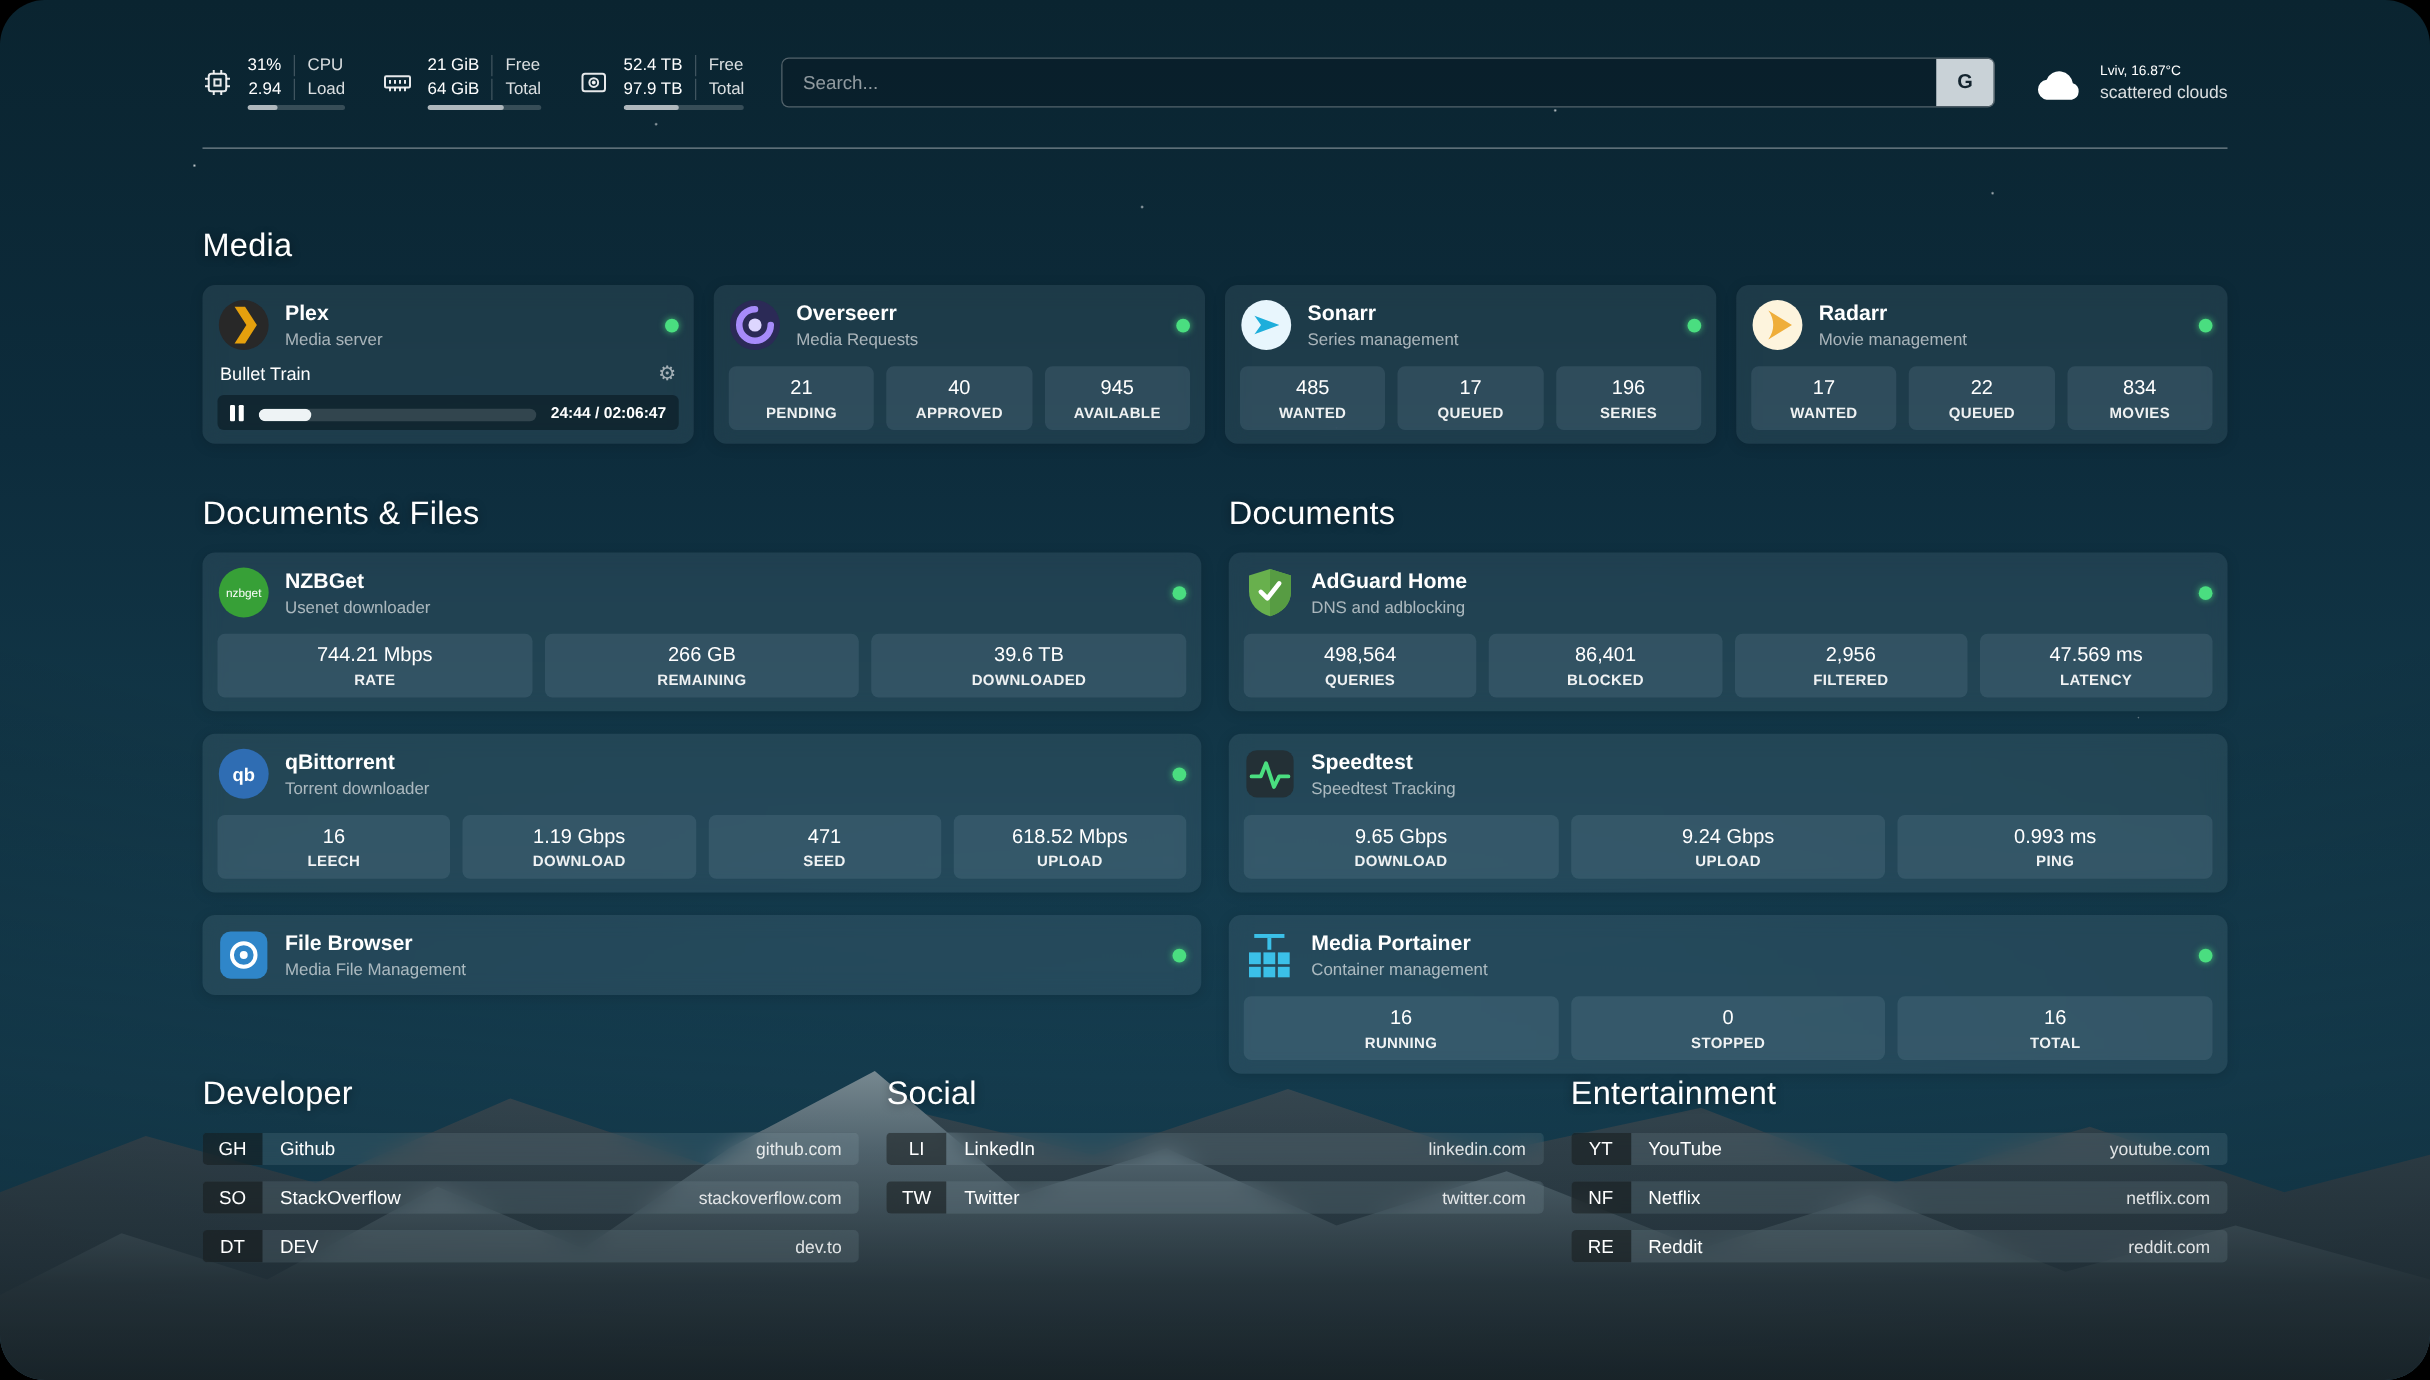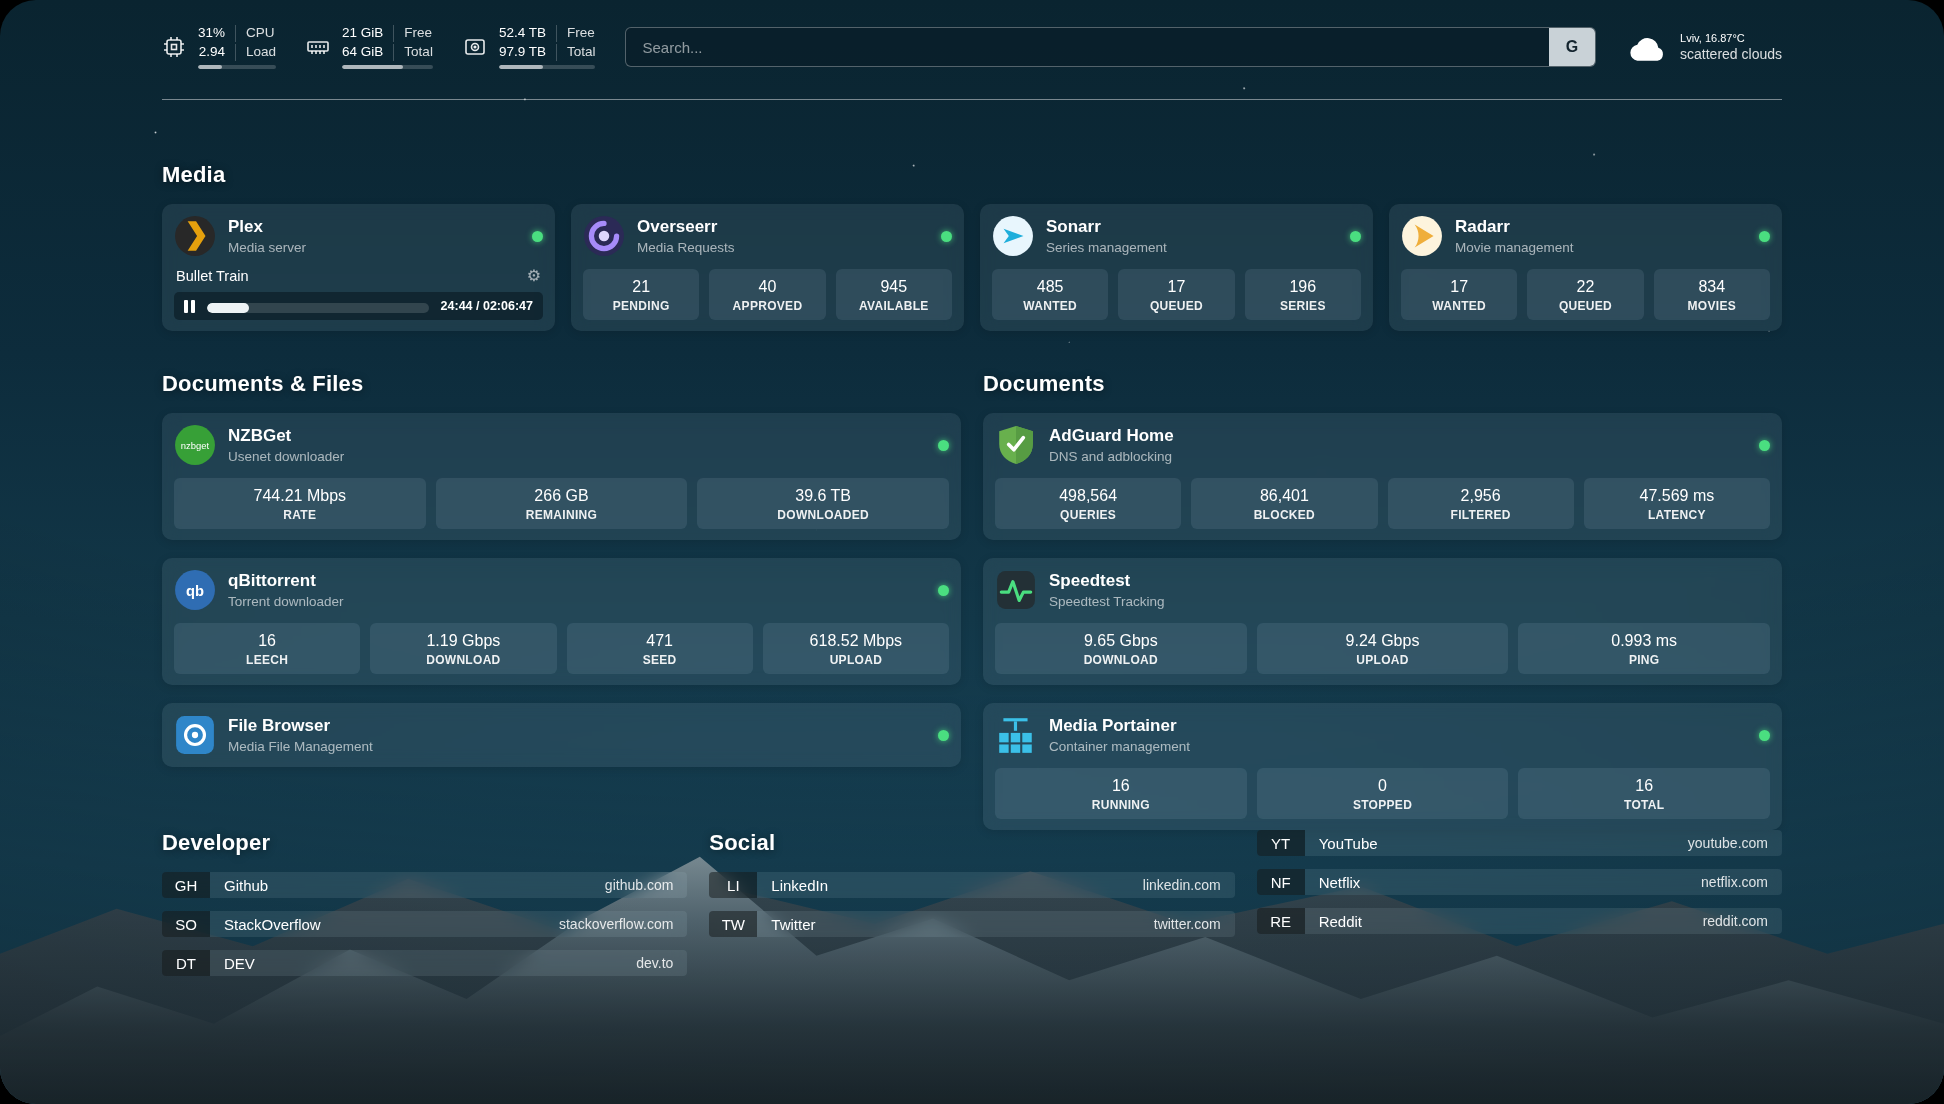--- a/index.html
+++ b/index.html
@@ -38,21 +38,21 @@
     background:linear-gradient(180deg,#5c7280 0%,#41525c 40%,#253640 100%);
     clip-path:polygon(0 60%,6% 48%,13% 58%,21% 40%,29% 54%,37% 42%,45% 52%,53% 38%,61% 52%,70% 42%,78% 58%,86% 46%,94% 60%,100% 52%,100% 100%,0 100%);
   }
   .ridge-front { position:absolute; left:0; right:0; bottom:0; height:28%;
     background:linear-gradient(180deg,#cdd8dc 0%,#93a7b0 15%,#627985 40%,#32454f 75%,#22323a 100%);
     clip-path:polygon(0 78%,5% 62%,11% 74%,18% 50%,24% 66%,30% 40%,36% 20%,42% 52%,48% 40%,55% 60%,62% 46%,70% 66%,77% 52%,85% 72%,92% 60%,100% 74%,100% 100%,0 100%);
   }
   .haze { position:absolute; inset:0; pointer-events:none;
     background:radial-gradient(130% 90% at 50% 10%,rgba(0,0,0,0) 55%,rgba(0,0,0,.3) 100%);
   }
-  .content { position:relative; width:1620px; margin:0 auto; padding-top:15px; }
+  .content { position:relative; width:1620px; margin:0 auto; padding-top:34px; }
 
   
   .topbar { display:flex; align-items:center; height:64px; gap:30px; }
   .res-widget { display:flex; align-items:center; gap:12px; }
   .res-icon { width:24px; height:24px; color:rgba(255,255,255,.9); flex:0 0 auto; }
   .res-icon svg { width:24px; height:24px; display:block; }
   .res-body { display:flex; flex-direction:column; gap:4px; }
   .res-grid { display:grid; grid-template-columns:auto auto; column-gap:0; row-gap:2px; font-size:13.5px; line-height:1.25; }
   .res-val { text-align:right; padding-right:10px; }
   .res-lbl { color:rgba(255,255,255,.85); padding-left:10px; border-left:1px solid rgba(255,255,255,.22); }
@@ -69,21 +69,21 @@
     font-family:"Liberation Sans",sans-serif; }
 
   .weather { display:flex; align-items:center; gap:12px; }
   .weather-icon svg { width:42px; height:34px; display:block; }
   .weather-loc { font-size:11px; }
   .weather-cond { font-size:14px; color:rgba(255,255,255,.85); margin-top:2px; }
 
   .topbar-divider { margin-top:20px; border:none; border-top:1.5px solid rgba(255,255,255,.45); }
 
   
-  .section-title { font-size:22px; font-weight:700; letter-spacing:.2px; margin:40px 0 16px;
+  .section-title { font-size:26px; font-weight:400; letter-spacing:.2px; margin:40px 0 16px;
     text-shadow:0 1px 8px rgba(0,0,0,.45); }
   .section-title.first { margin-top:62px; }
 
   .media-grid { display:grid; grid-template-columns:repeat(4,1fr); gap:16px; }
   .columns { display:grid; grid-template-columns:1fr 1fr; column-gap:22px; align-items:start; }
   .col-stack { display:flex; flex-direction:column; gap:18px; }
 
   
   .card { background:rgba(210,235,245,.09); border-radius:10px; padding:11px 12px;
     backdrop-filter:blur(8px); display:flex; flex-direction:column; cursor:pointer;
@@ -580,20 +580,21 @@
           </a>
           <a class="bm">
             <span class="bm-abbr">TW</span>
             <span class="bm-name">Twitter</span>
             <span class="bm-url">twitter.com</span>
           </a>
         </div>
       </div>
 
       <div>
+        <div class="section-title" style="margin-top:0">Entertainment</div>
         <div class="bm-list">
           <a class="bm">
             <span class="bm-abbr">YT</span>
             <span class="bm-name">YouTube</span>
             <span class="bm-url">youtube.com</span>
           </a>
           <a class="bm">
             <span class="bm-abbr">NF</span>
             <span class="bm-name">Netflix</span>
             <span class="bm-url">netflix.com</span>

